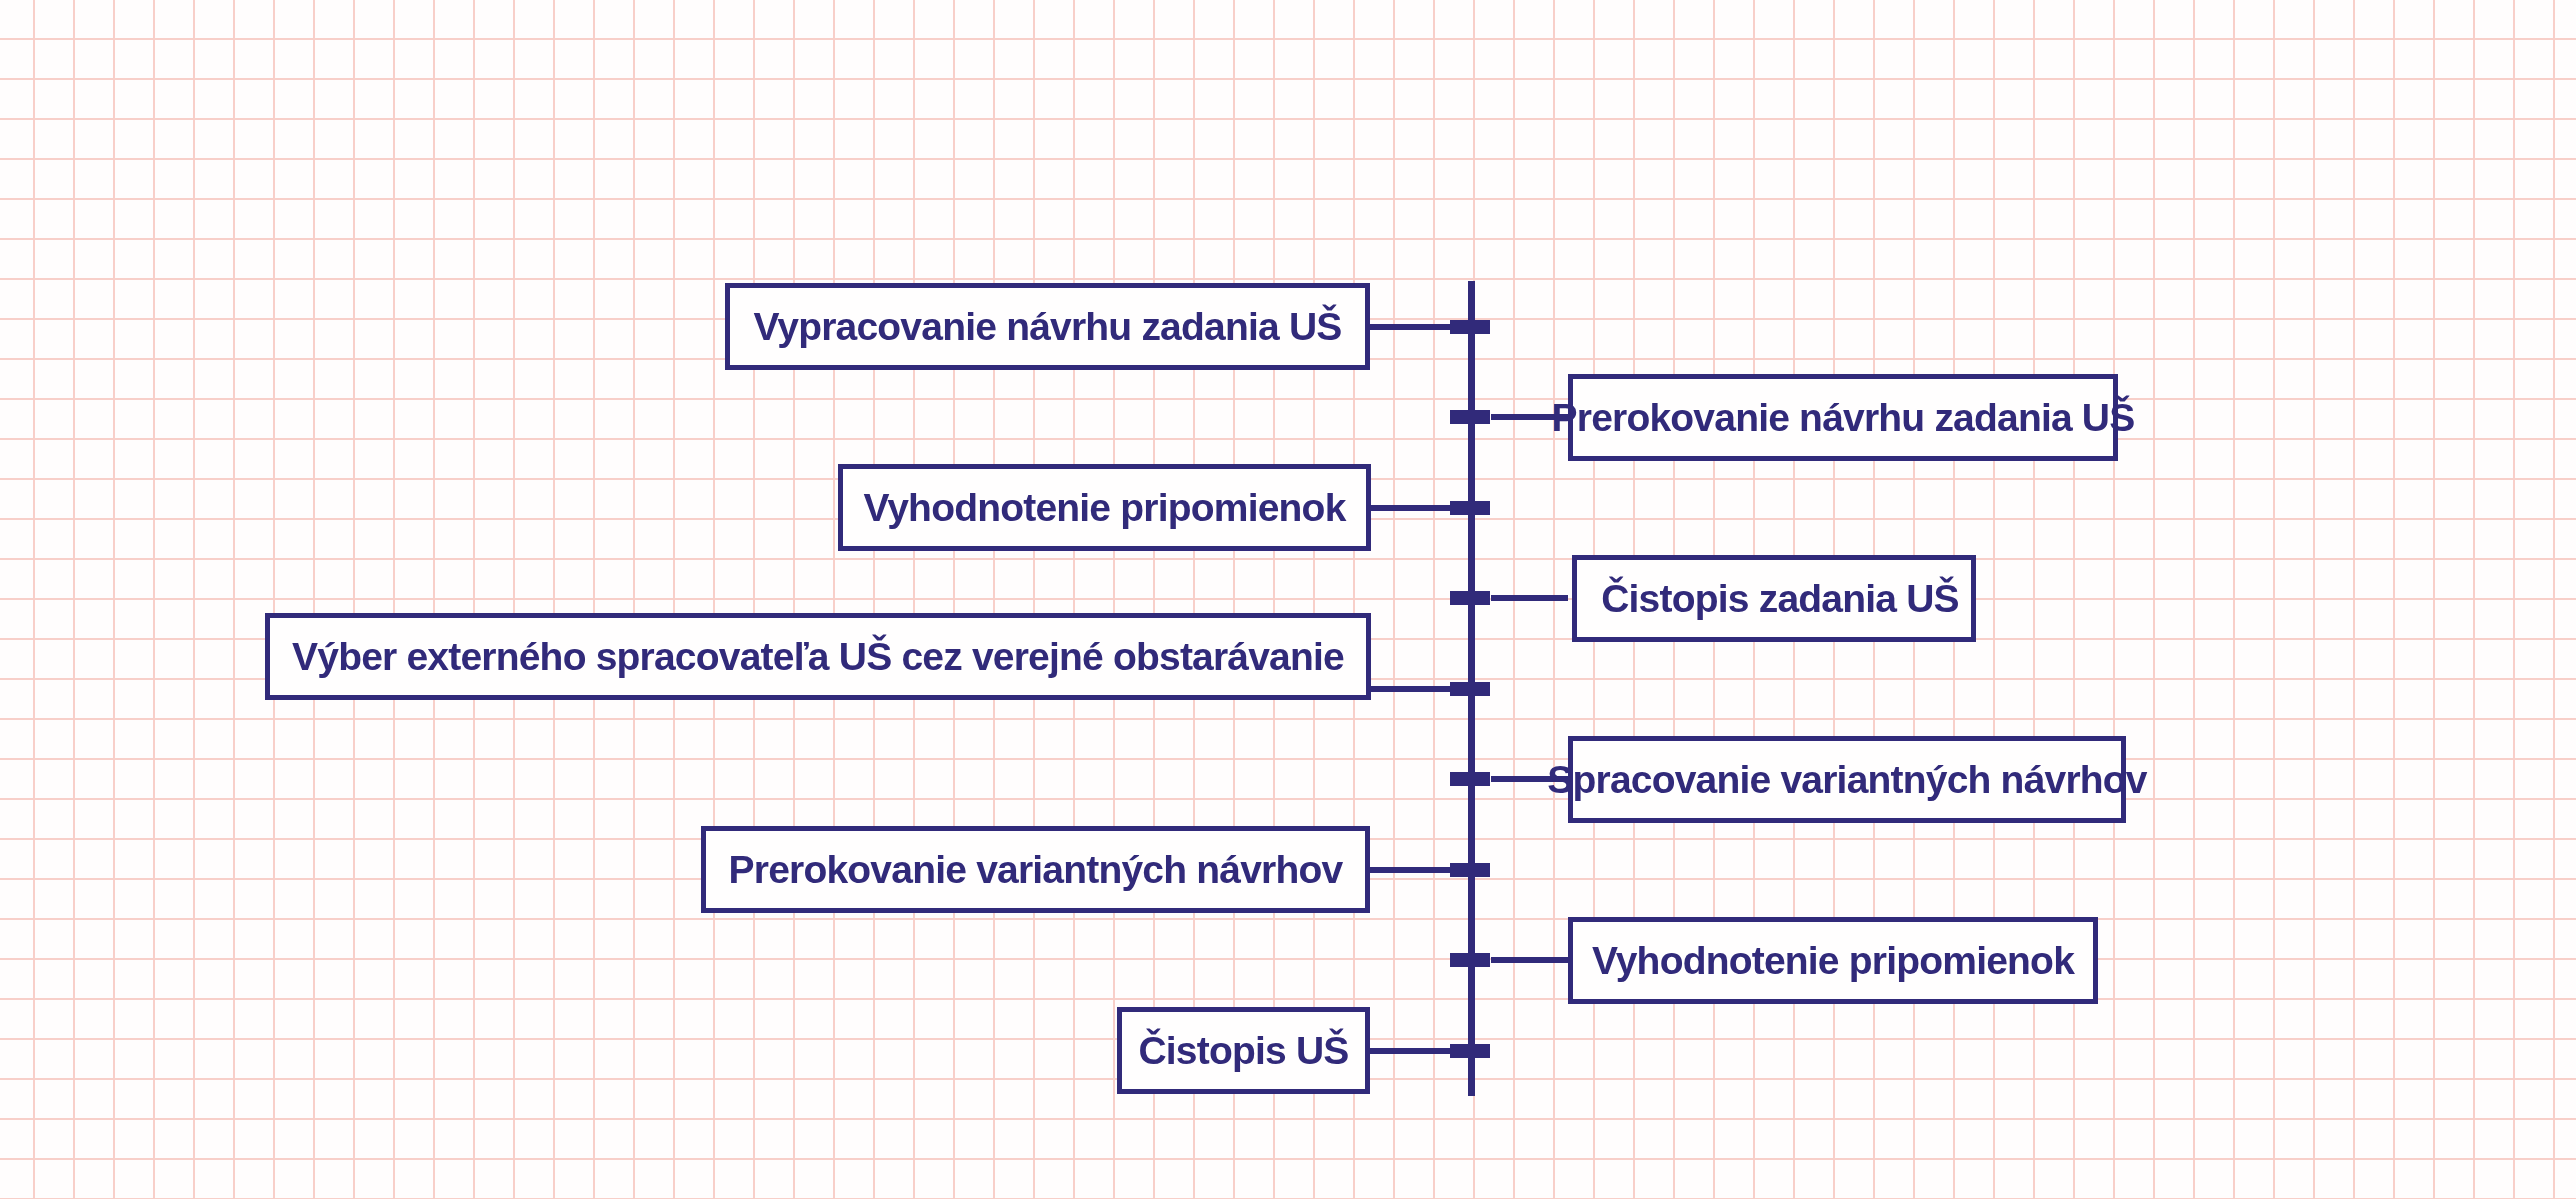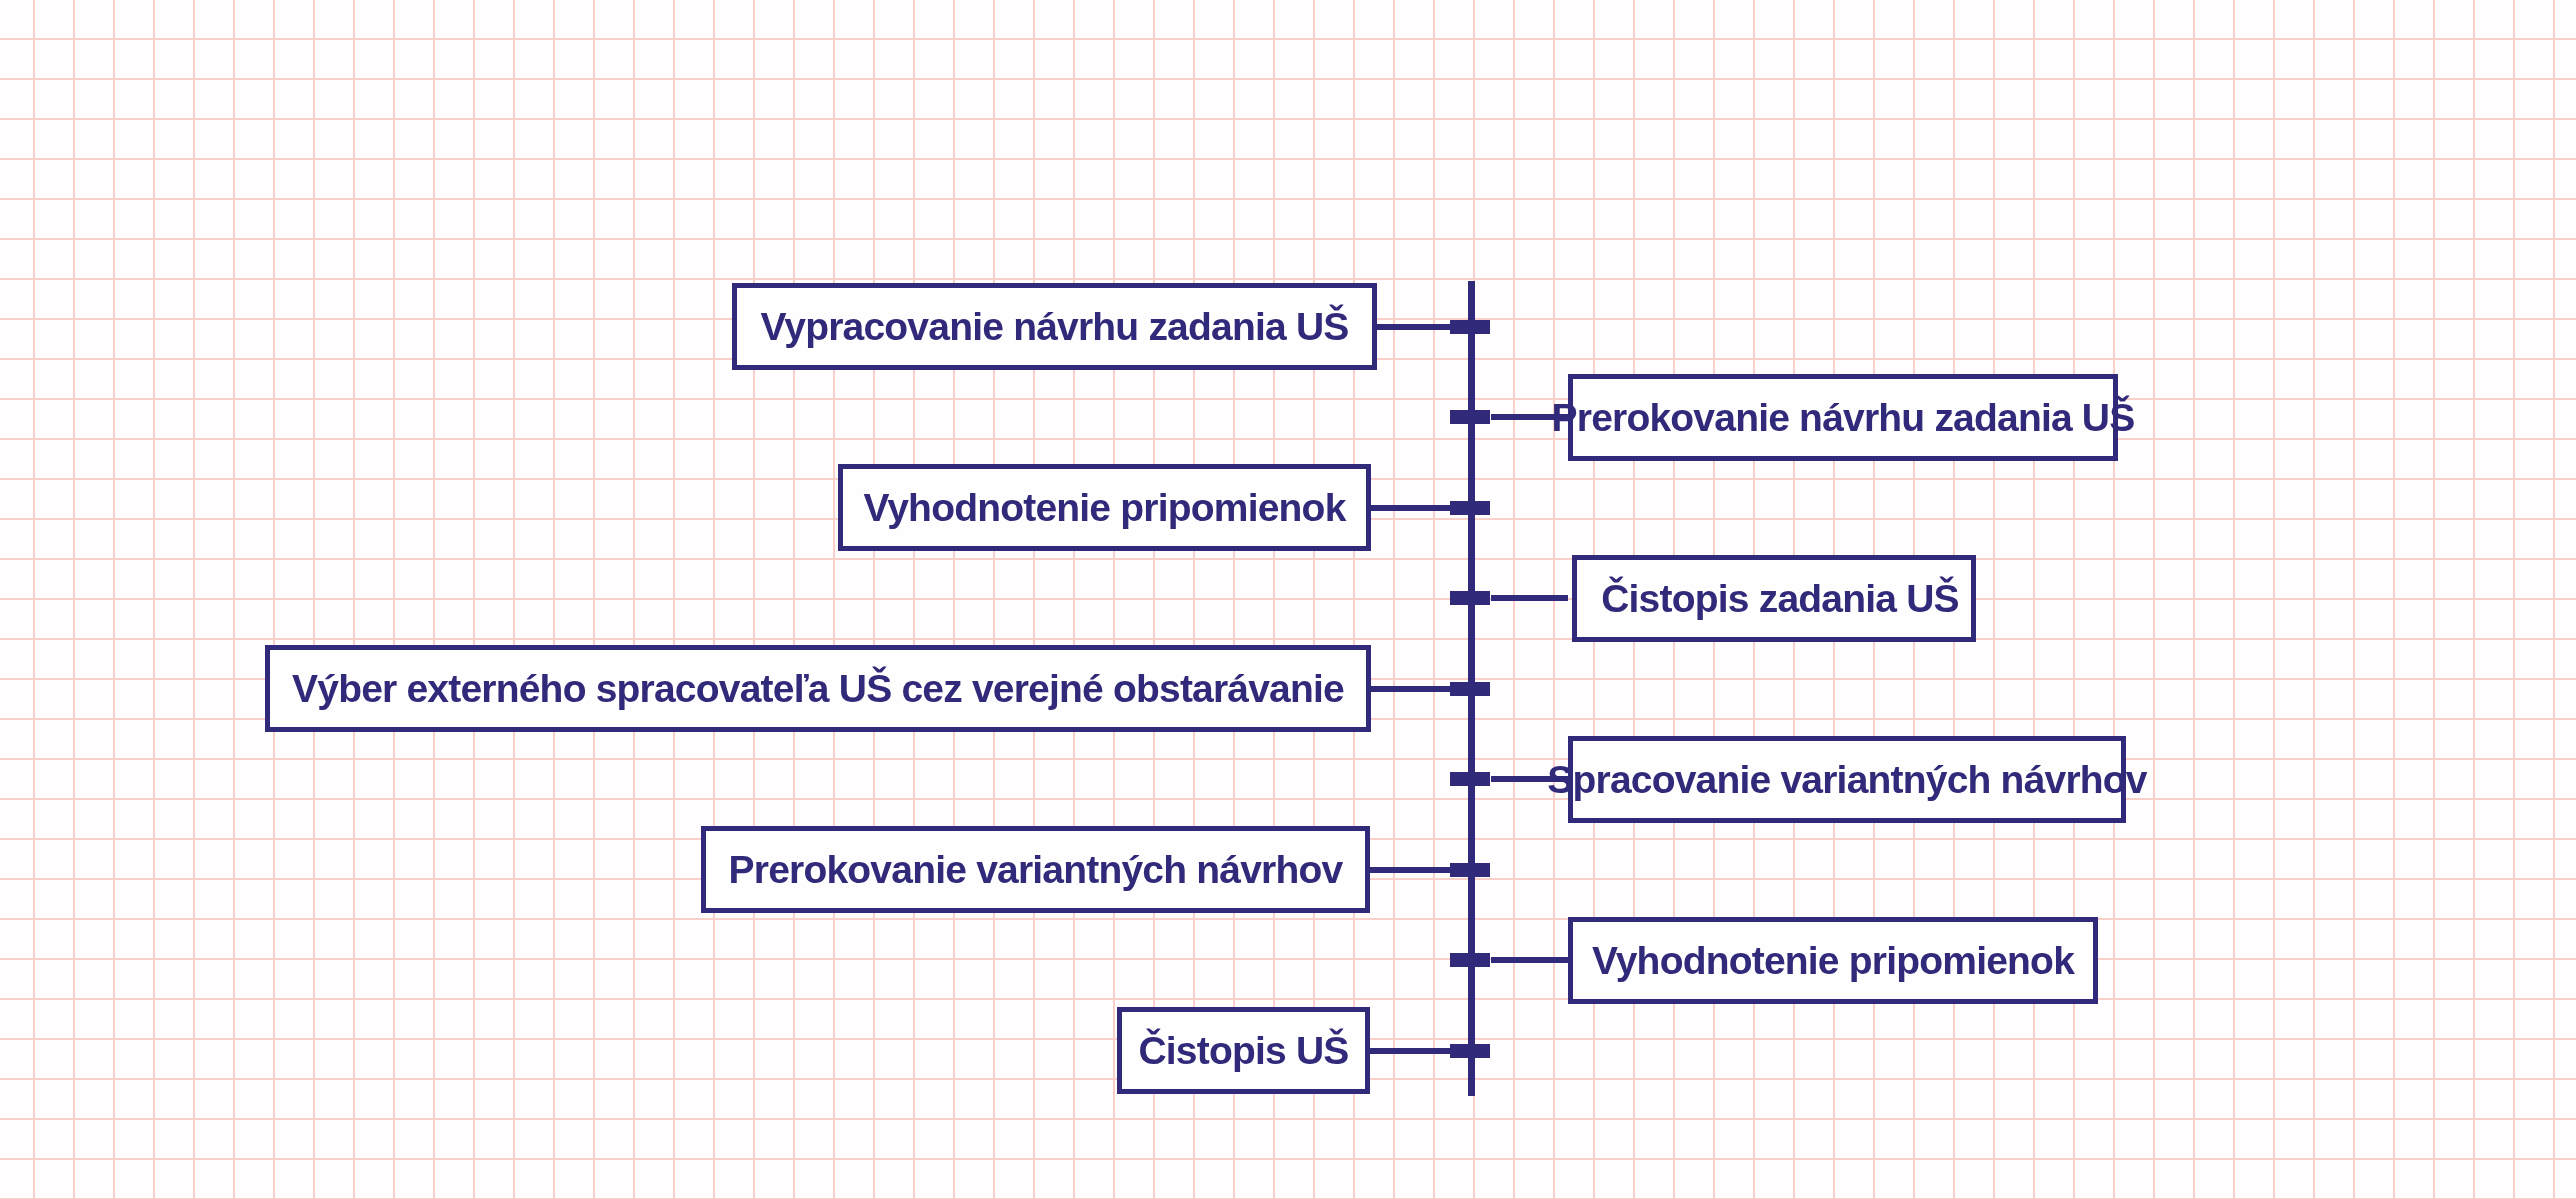--- a/index.html
+++ b/index.html
@@ -68,41 +68,41 @@
   }
 </style>
 </head>
 <body>
 
 <div class="canvas">
   <div class="axis"></div>
   <div id="steps">
       <div class="tick" style="top: 320px;"></div>
       <div class="connector" style="top: 324px; left: 1370px; width: 80px;"></div>
-      <div class="stepbox" style="top: 283px; left: 725px; width: 645px; margin-left: 7px;">
+      <div class="stepbox" style="top: 283px; left: 725px; width: 645px;">
         <span class="label">Vypracovanie návrhu zadania UŠ</span>
       </div>
       <div class="tick" style="top: 410px;"></div>
       <div class="connector" style="top: 414px; left: 1491px; width: 77px;"></div>
       <div class="stepbox" style="top: 374px; left: 1568px; width: 550px;">
         <span class="label">Prerokovanie návrhu zadania UŠ</span>
       </div>
       <div class="tick" style="top: 501px;"></div>
       <div class="connector" style="top: 505px; left: 1370px; width: 80px;"></div>
       <div class="stepbox" style="top: 464px; left: 838px; width: 533px;">
         <span class="label">Vyhodnotenie pripomienok</span>
       </div>
       <div class="tick" style="top: 591px;"></div>
       <div class="connector" style="top: 595px; left: 1491px; width: 77px;"></div>
       <div class="stepbox" style="top: 555px; left: 1572px; width: 404px; padding-left: 12px;">
         <span class="label">Čistopis zadania UŠ</span>
       </div>
       <div class="tick" style="top: 682px;"></div>
       <div class="connector" style="top: 686px; left: 1370px; width: 80px;"></div>
-      <div class="stepbox" style="top: 645px; left: 265px; width: 1106px;">
+      <div class="stepbox" style="top: 613px; left: 265px; width: 1106px;">
         <span class="label">Výber externého spracovateľa UŠ cez verejné obstarávanie</span>
       </div>
       <div class="tick" style="top: 772px;"></div>
       <div class="connector" style="top: 776px; left: 1491px; width: 77px;"></div>
       <div class="stepbox" style="top: 736px; left: 1568px; width: 558px;">
         <span class="label">Spracovanie variantných návrhov</span>
       </div>
       <div class="tick" style="top: 863px;"></div>
       <div class="connector" style="top: 867px; left: 1370px; width: 80px;"></div>
       <div class="stepbox" style="top: 826px; left: 701px; width: 669px;">

